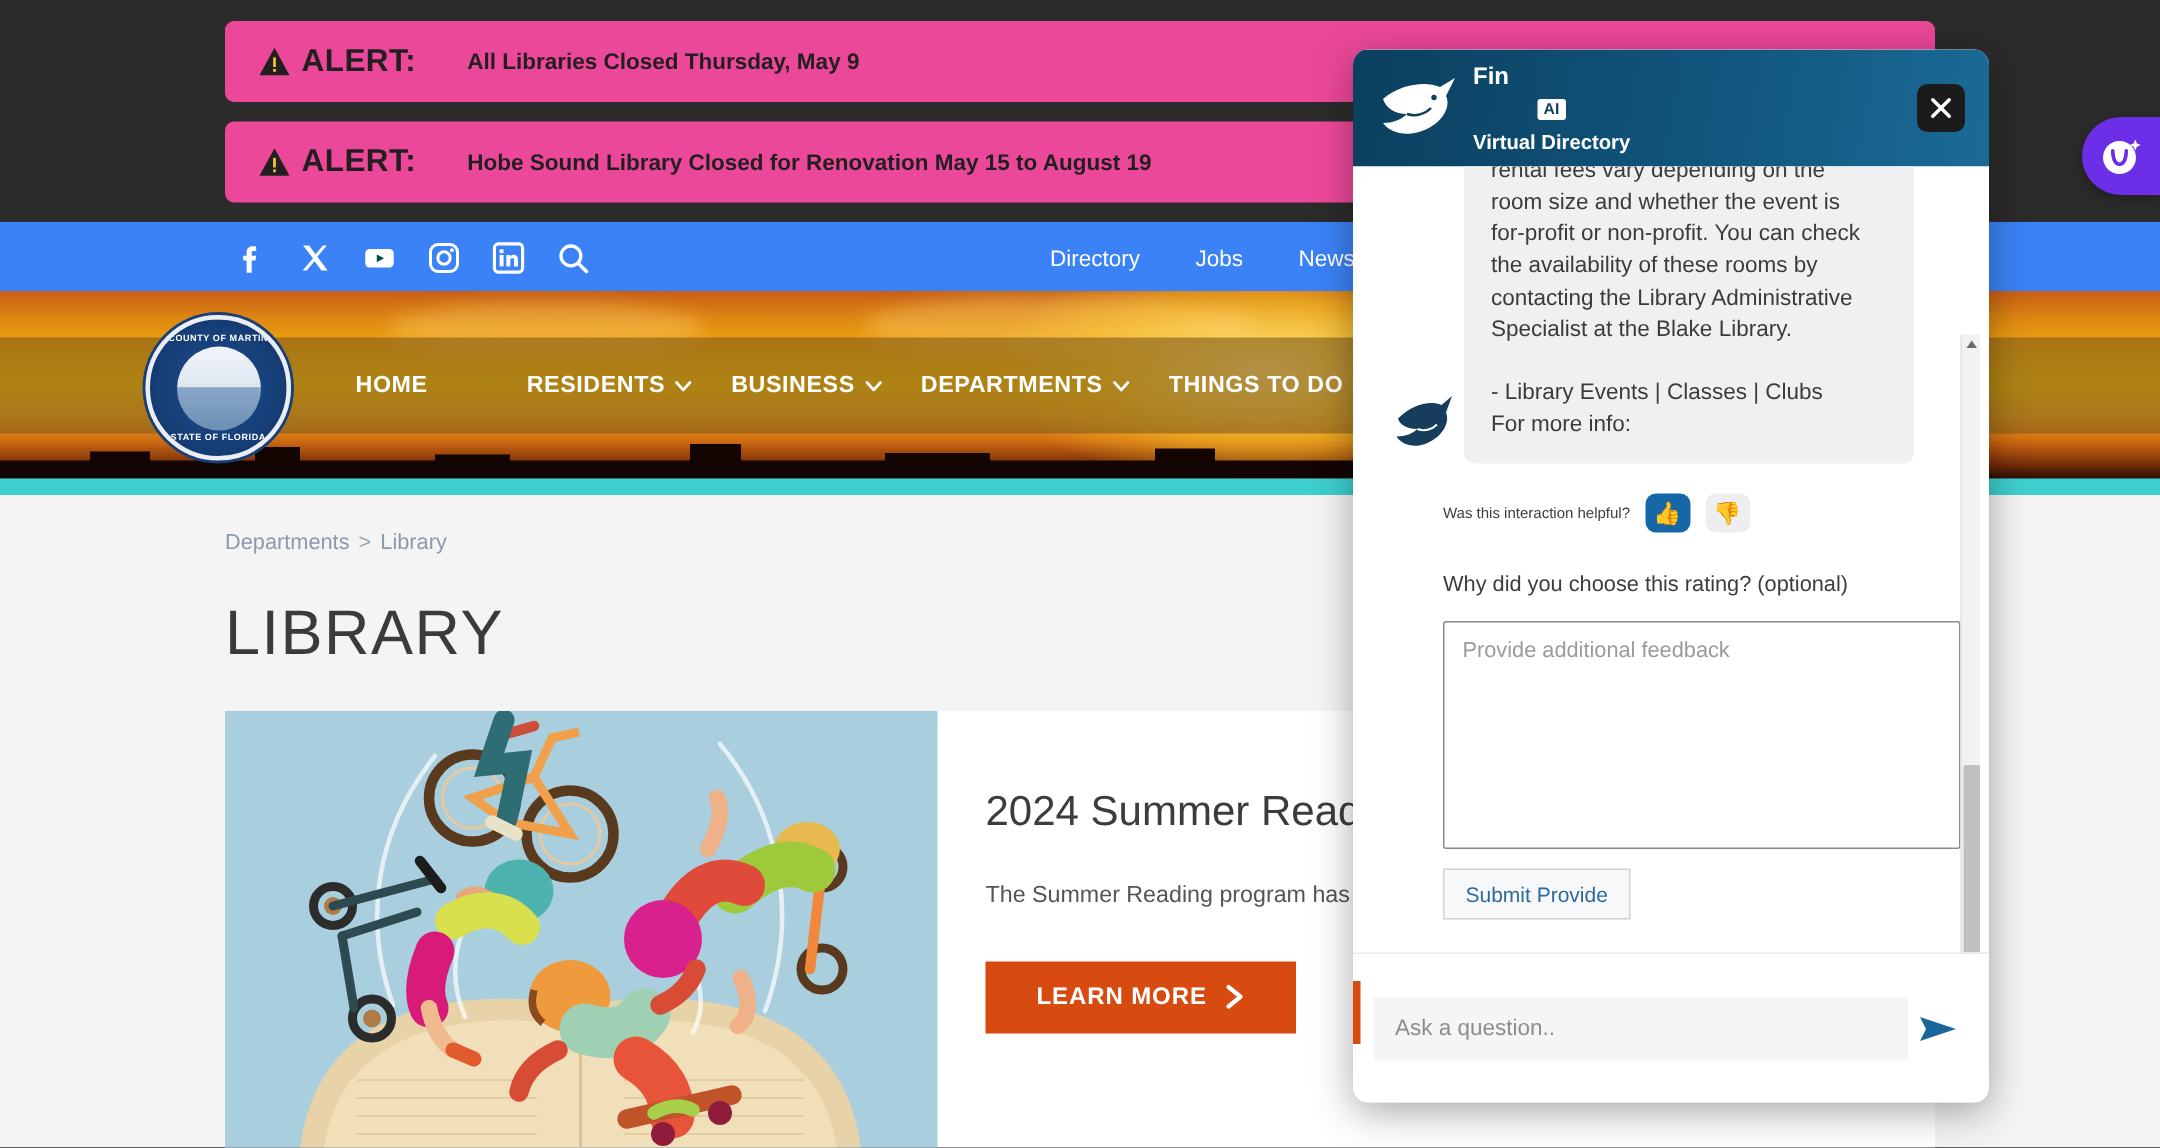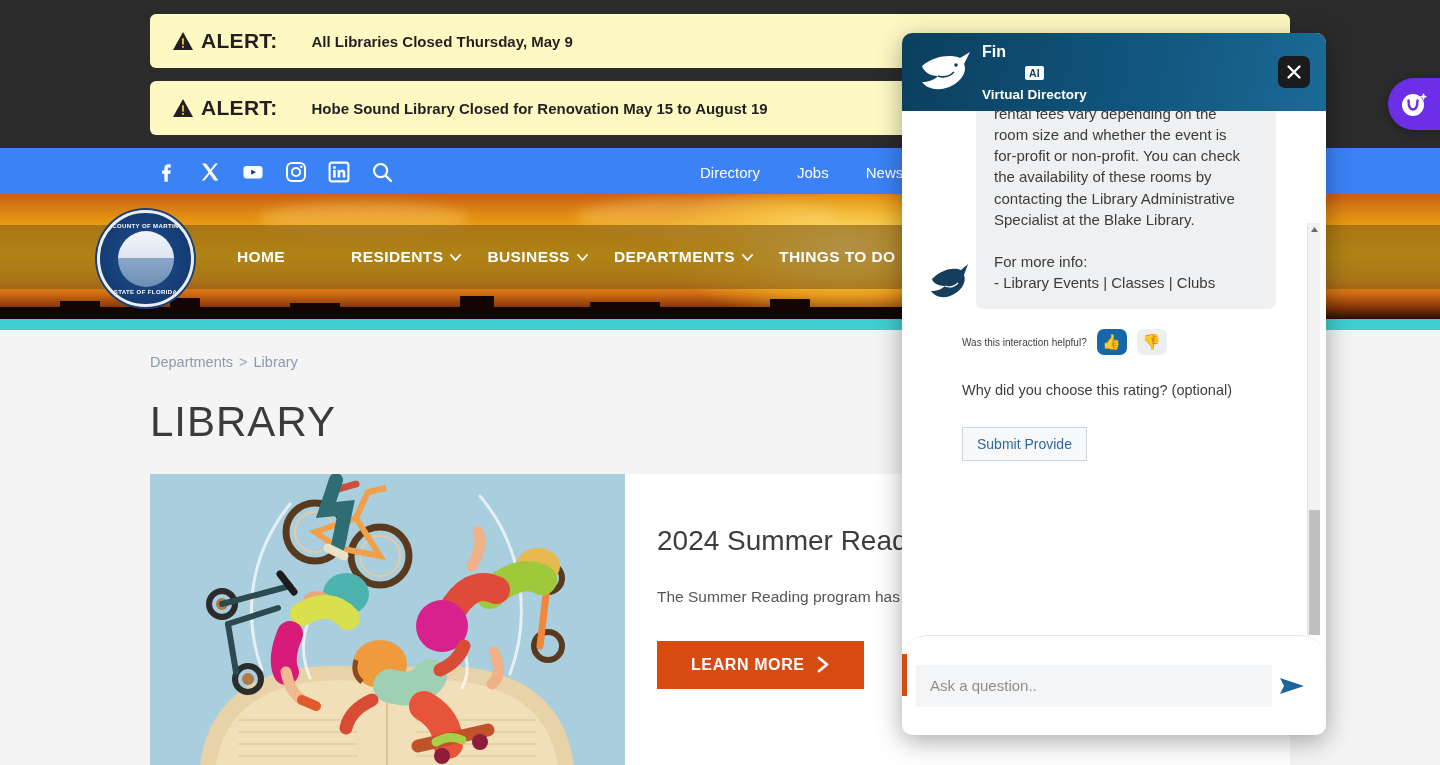--- a/index.html
+++ b/index.html
@@ -7,21 +7,21 @@
     width: 1440px; height: 765px;
     overflow: hidden;
     font-family: "Liberation Sans", sans-serif;
     background: #2b2b2b;
   }
   #page { position: relative; width: 1440px; height: 765px; overflow: hidden; background: #2b2b2b; }
 
   
   .alert-wrap { position: absolute; left: 150px; top: 14px; width: 1140px; }
   .alert-bar {
-    background: #fef9c3;
+    background: #ec4899;
     border-radius: 6px;
     height: 54px;
     display: flex;
     align-items: center;
     padding-left: 22px;
     position: relative;
     margin-bottom: 13px;
   }
   .alert-icon { width: 22px; height: 20px; margin-right: 7px; flex: none; }
   .alert-word {
@@ -262,21 +262,20 @@
   .sc-thumb {
     position: absolute; left: 1px; top: 287px; width: 11px; height: 226px;
     background: #c0c0c0; border-radius: 1px; cursor: pointer;
   }
 
   .chat-footer {
     flex: none; height: 100px;
     background: #fff; border-top: 1px solid #e8e8e8;
     display: flex; align-items: center; padding: 0 14px 0 0;
     position: relative;
-    border-radius: 25px;
   }
   .chat-input-wrap {
     flex: 1; margin-left: 14px; background: #f4f5f6;
     height: 42px; display: flex; align-items: center; padding: 0 14px;
   }
   .chat-input {
     width: 100%; border: none; outline: none; background: transparent;
     font-size: 15px; color: #333; font-family: "Liberation Sans", sans-serif;
   }
   .chat-input::placeholder { color: #8d8d8d; }
@@ -544,37 +543,38 @@
     <div class="chat-body">
 
       <div class="msg-row">
         <svg class="msg-avatar" viewBox="0 0 42 52">
           <path d="M4 22 C 14 12, 26 10, 33 13 L40 7 L36 18 C 39 25, 33 35, 22 39 C 14 42, 6 39, 3 34 C 9 34, 14 32, 17 29 C 10 29, 5 26, 4 22 Z" fill="#163d5c"></path>
           <path d="M17 29 C 22 31, 27 29, 30 26" stroke="#ffffff" stroke-width="1.3" fill="none"></path>
         </svg>
         <div class="bubble">
           <p>rental fees vary depending on the room size and whether the event is for-profit or non-profit. You can check the availability of these rooms by contacting the Library Administrative Specialist at the Blake Library.</p>
           <div class="gap"></div>
+          <p>- Library Events | Classes | Clubs</p>
           <p>For more info:</p>
-          <p>- Library Events | Classes | Clubs</p>
         </div>
       </div>
 
       <div class="feedback-row">
         <span class="feedback-q">Was this interaction helpful?</span>
         <button class="thumb up">
           <span>👍</span>
         </button>
         <button class="thumb down">
           <span>👎</span>
         </button>
       </div>
 
       <div class="rating-label">Why did you choose this rating? (optional)</div>
 
+      <textarea class="fb-textarea" placeholder="Provide additional feedback" style=""></textarea>
 
       <button class="fb-submit">Submit Provide</button>
 
       <div class="chat-scroll">
         <div class="sc-arrow top">
           <svg width="9" height="7" viewBox="0 0 9 7">
               <path d="M4.5 1 L8 6 L1 6 Z" fill="#6b6b6b"></path>
             </svg>
         </div>
         <div class="sc-thumb"></div>

